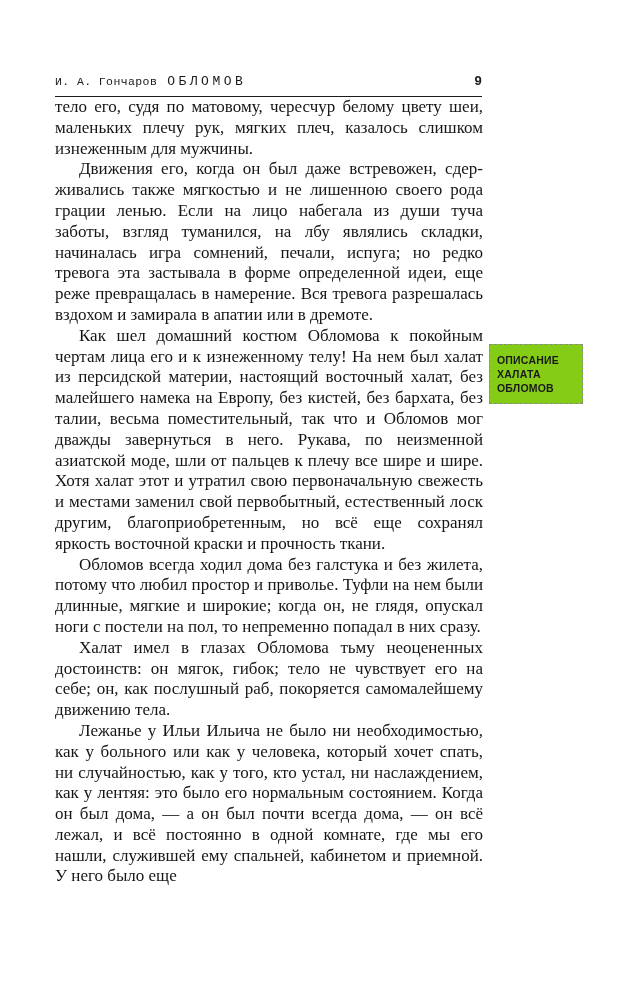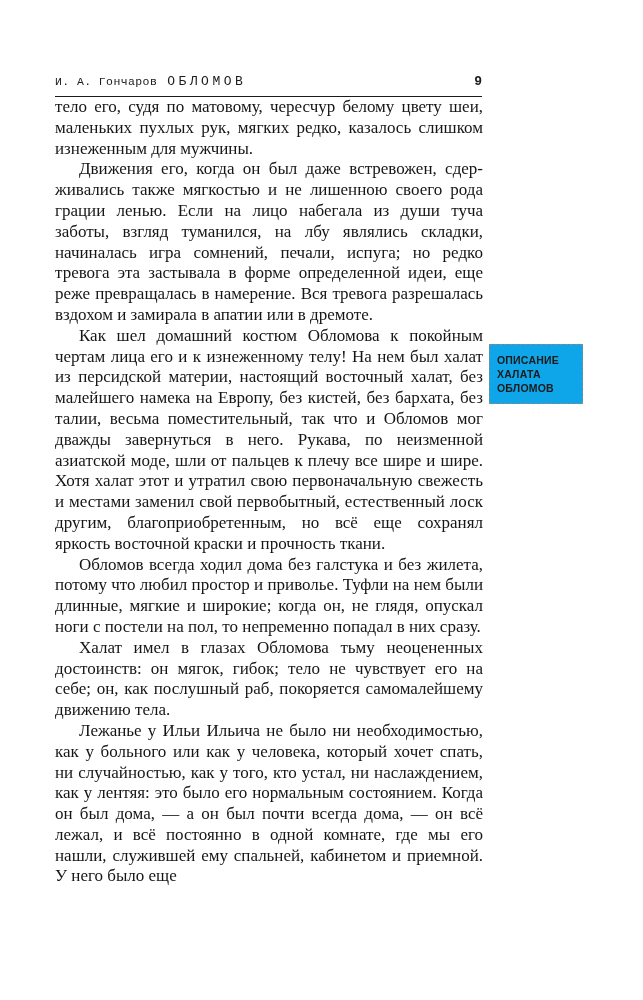--- a/index.html
+++ b/index.html
@@ -67,21 +67,21 @@
     text-indent: 0;
   }
   
   .margin-note {
     position: absolute;
     left: 489px;
     top: 344px;
     width: 78px;
     padding: 8px 7px;
     border: 1px dashed #8a8a8a;
-    background: #0ea5e9;
+    background: #84cc16;
     font-family: "Liberation Sans", "DejaVu Sans", sans-serif;
     font-size: 10.5px;
     font-weight: bold;
     line-height: 14px;
     letter-spacing: 0.2px;
     color: #1a1a1a;
   }
   .margin-note .mn-line {
     display: block;
     white-space: nowrap;
@@ -94,21 +94,21 @@
 
   <div class="header">
     <div class="header-left">
       <span>И. А. Гончаров</span>
       <span class="book-title">ОБЛОМОВ</span>
     </div>
     <span class="page-num">9</span>
   </div>
 
   <div class="text-block" lang="ru">
-    <p class="continued">тело его, судя по матовому, чересчур белому цвету шеи, маленьких пухлых рук, мягких редко, казалось слишком изнеженным для мужчины.</p>
+    <p class="continued">тело его, судя по матовому, чересчур белому цвету шеи, маленьких плечу рук, мягких плеч, казалось слишком изнеженным для мужчины.</p>
     <p>Движения его, когда он был даже встревожен, сдер­живались также мягкостью и не лишенною своего рода грации ленью. Если на лицо набегала из души туча заботы, взгляд туманился, на лбу являлись склад­ки, начиналась игра сомнений, печали, испуга; но редко тревога эта застывала в форме определенной идеи, еще реже превращалась в намерение. Вся трево­га разрешалась вздохом и замирала в апатии или в дремоте.</p>
     <p>Как шел домашний костюм Обломова к покойным чертам лица его и к изнеженному телу! На нем был халат из персидской материи, настоящий восточный халат, без малейшего намека на Европу, без кистей, без бархата, без талии, весьма поместительный, так что и Обломов мог дважды завернуться в него. Рукава, по неизменной азиатской моде, шли от пальцев к плечу все шире и шире. Хотя халат этот и утратил свою первоначальную свежесть и местами заменил свой первобытный, естественный лоск другим, благопри­обретенным, но всё еще сохранял яркость восточной краски и прочность ткани.</p>
     <p>Обломов всегда ходил дома без галстука и без жи­лета, потому что любил простор и приволье. Туфли на нем были длинные, мягкие и широкие; когда он, не глядя, опускал ноги с постели на пол, то непременно попадал в них сразу.</p>
     <p>Халат имел в глазах Обломова тьму неоцененных достоинств: он мягок, гибок; тело не чувствует его на себе; он, как послушный раб, покоряется самомалей­шему движению тела.</p>
     <p>Лежанье у Ильи Ильича не было ни необходи­мостью, как у больного или как у человека, который хочет спать, ни случайностью, как у того, кто устал, ни наслаждением, как у лентяя: это было его нор­мальным состоянием. Когда он был дома, — а он был почти всегда дома, — он всё лежал, и всё постоянно в одной комнате, где мы его нашли, служившей ему спальней, кабинетом и приемной. У него было еще</p>
   </div>
 
   <div class="margin-note">
     <span class="mn-line">ОПИСАНИЕ</span>
     <span class="mn-line">ХАЛАТА</span>

